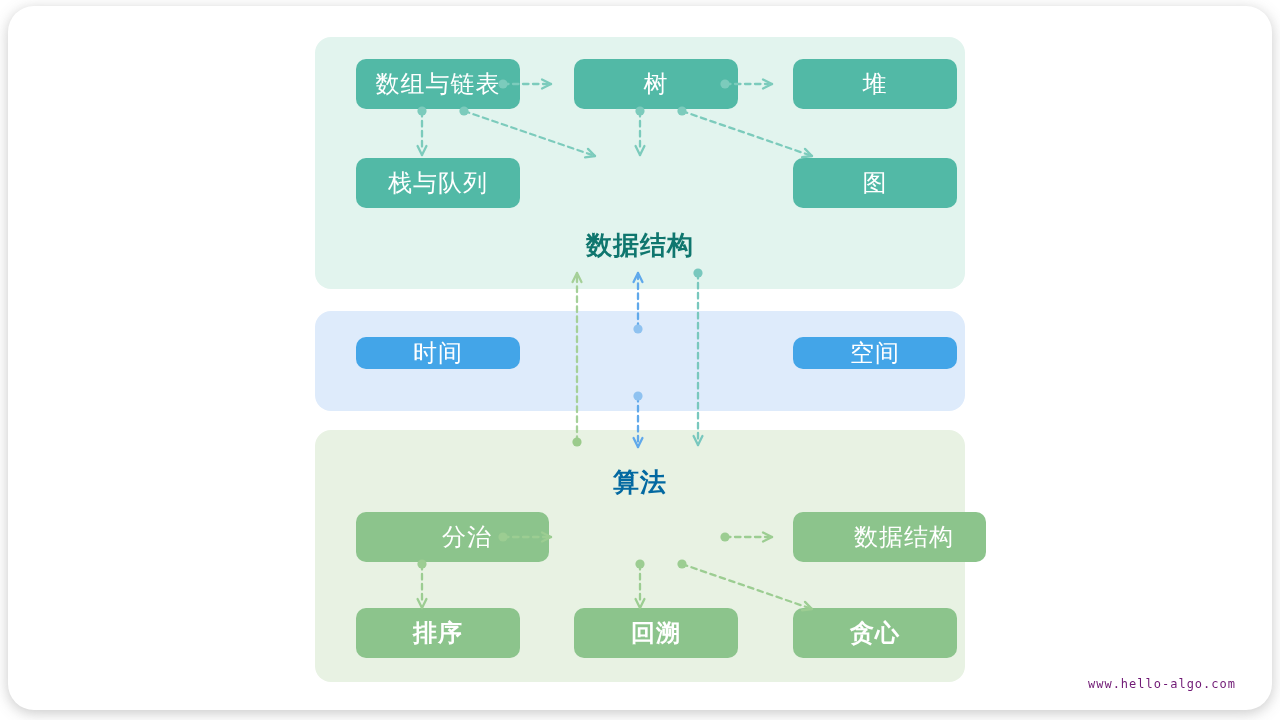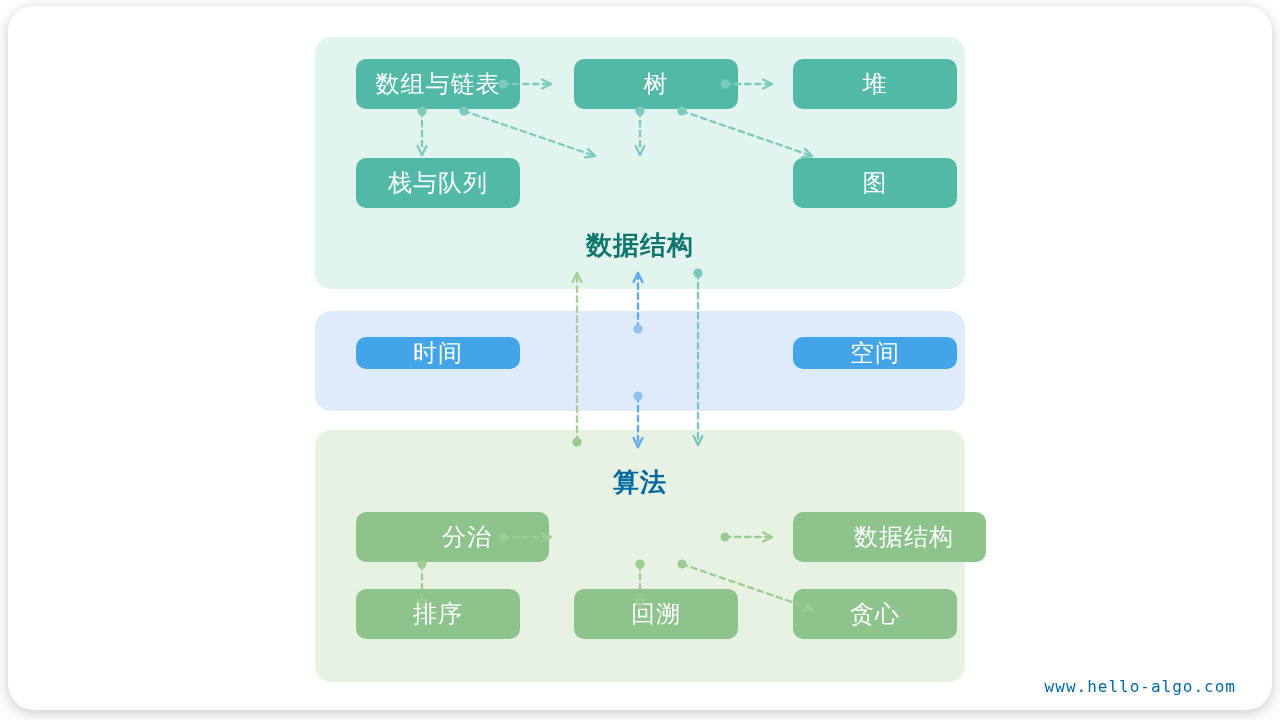--- a/index.html
+++ b/index.html
@@ -56,21 +56,21 @@
   .node.green { background: #8CC48C; }
 
   .c0 { left: 340px; }
   .c1 { left: 558px; }
   .c2 { left: 777px; }
 
   .ds-r1 { top: 59px; }
   .ds-r2 { top: 158px; }
   .cx-r  { top: 337px; height: 32px; }
   .al-r1 { top: 512px; padding-left: 29px; }
-  .al-r2 { top: 589px; }
+  .al-r2 { top: 608px; font-weight: bold; }
 
   .section-label {
     position: absolute;
     left: 315px;
     width: 650px;
     text-align: center;
     font-size: 26px;
     font-weight: 700;
     letter-spacing: 1px;
   }
@@ -82,22 +82,22 @@
     position: absolute;
     left: 0;
     top: 0;
     pointer-events: none;
   }
   .watermark {
     position: absolute;
     right: 44px;
     top: 677px;
     font-family: "DejaVu Sans Mono", "Liberation Mono", monospace;
-    font-size: 16px;
-    color: #0369a1;
+    font-size: 12px;
+    color: #701a75;
     letter-spacing: 1px;
   }
 </style>
 </head>
 <body>
 
 <div class="canvas">
   <div class="card"></div>
 
   <div class="section data-structures"></div>

